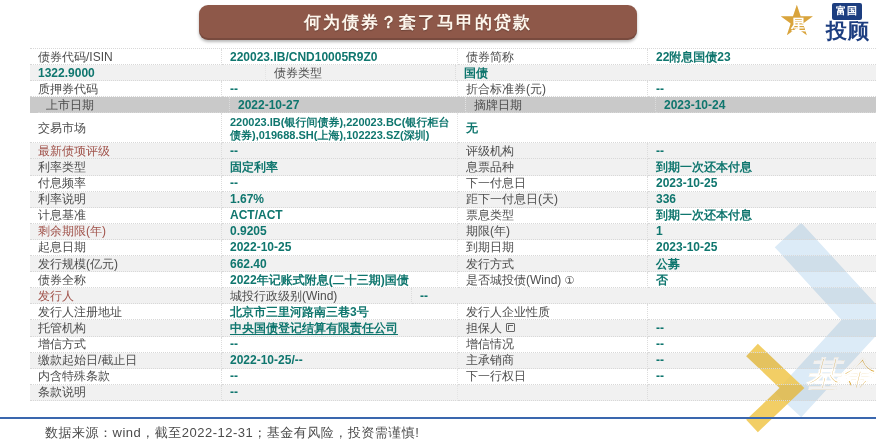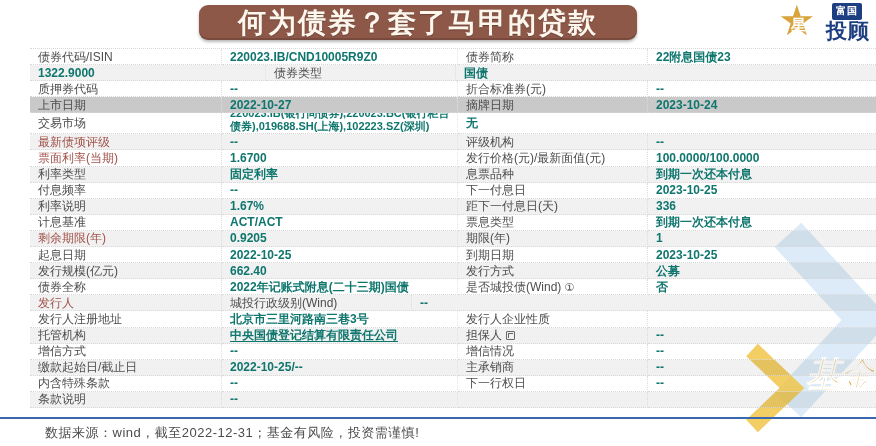--- a/index.html
+++ b/index.html
@@ -7,21 +7,21 @@
   body {
     position:relative; background:#ffffff; overflow:hidden;
     font-family:"Liberation Sans","DejaVu Sans",sans-serif;
   }
   
   .title-pill {
     position:absolute; left:199px; top:5px; width:438px; height:35px;
     background:#8e5849; border-radius:9px;
     box-shadow:0 2px 3px rgba(0,0,0,.28), inset 0 -2px 0 rgba(0,0,0,.15);
     display:flex; align-items:center; justify-content:center;
-    color:#fdf6ec; font-size:28px; font-weight:bold; letter-spacing:2px;
+    color:#fdf6ec; font-size:17px; font-weight:bold; letter-spacing:2px;
     text-shadow:0 1px 1px rgba(0,0,0,.25);
   }
   .logo { position:absolute; top:2px; right:6px; width:92px; height:44px; }
   .logo-star { position:absolute; left:0; top:-4px; font-size:42px; line-height:46px; color:#d9a43c; }
   .logo-star-char { position:absolute; left:13px; top:14px; font-size:15px; font-weight:bold; color:#ffffff; }
   .logo-top {
     position:absolute; right:8px; top:1px; background:#1d3e80; color:#ffffff;
     font-size:10px; font-weight:bold; padding:1px 4px 2px; border-radius:2px; letter-spacing:1px;
   }
   .logo-main {
@@ -29,23 +29,23 @@
     font-size:21px; font-weight:800; letter-spacing:1px;
   }
   
   .watermark { position:absolute; left:0; top:0; width:876px; height:446px; z-index:0; pointer-events:none; }
   
   .bond-table {
     position:absolute; left:30px; top:48px; width:846px; height:370px; z-index:1;
     border-top:1px dotted #d8d8d8;
   }
   .row { display:flex; width:100%; height:16.1px; }
-  .row.tall { height:21px; }
+  .row.tall { height:30px; }
   .row.stripe { background:rgba(0,0,0,.055); }
-  .row.highlight { background:rgba(0,0,0,.21); }
+  .row.highlight { background:rgba(0,0,0,.21);padding-left:8px; }
   .cell {
     display:flex; align-items:center; padding:0 6px 0 8px;
     border-bottom:1px dotted #d8d8d8; overflow:hidden; white-space:nowrap;
     font-size:12px; line-height:14px;
   }
   .l1 { width:192px; border-right:1px dotted #dcdcdc; }
   .v1 { width:236px; border-right:1px dotted #e4e4e4; }
   .l2 { width:190px; border-right:1px dotted #dcdcdc; }
   .v2 { flex:1; }
   .lbl { color:#4d4d4d; }
@@ -163,34 +163,20 @@
       <div class="cell v1">
         <span class="val">--</span>
       </div>
       <div class="cell l2">
         <span class="lbl">评级机构</span>
       </div>
       <div class="cell v2">
         <span class="val">--</span>
       </div>
     </div>
-    <div class="row">
-      <div class="cell l1">
-        <span class="lbl red">票面利率(当期)</span>
-      </div>
-      <div class="cell v1">
-        <span class="val">1.6700</span>
-      </div>
-      <div class="cell l2">
-        <span class="lbl">发行价格(元)/最新面值(元)</span>
-      </div>
-      <div class="cell v2">
-        <span class="val">100.0000/100.0000</span>
-      </div>
-    </div>
     <div class="row stripe">
       <div class="cell l1">
         <span class="lbl">利率类型</span>
       </div>
       <div class="cell v1">
         <span class="val">固定利率</span>
       </div>
       <div class="cell l2">
         <span class="lbl">息票品种</span>
       </div>

